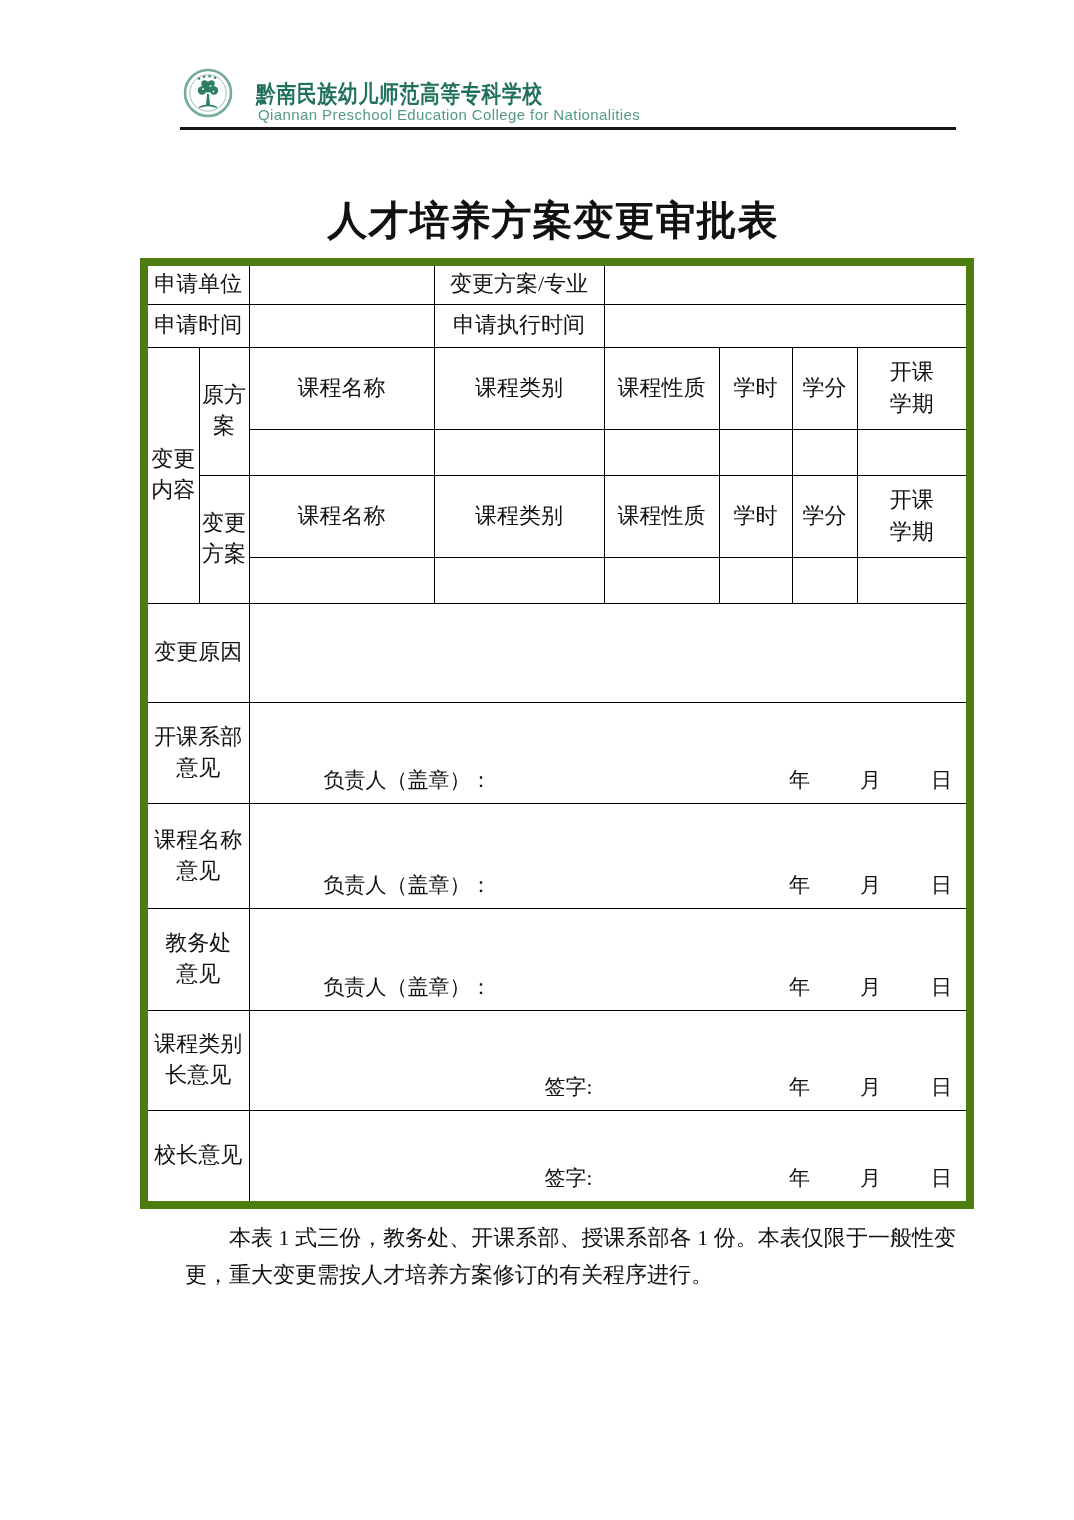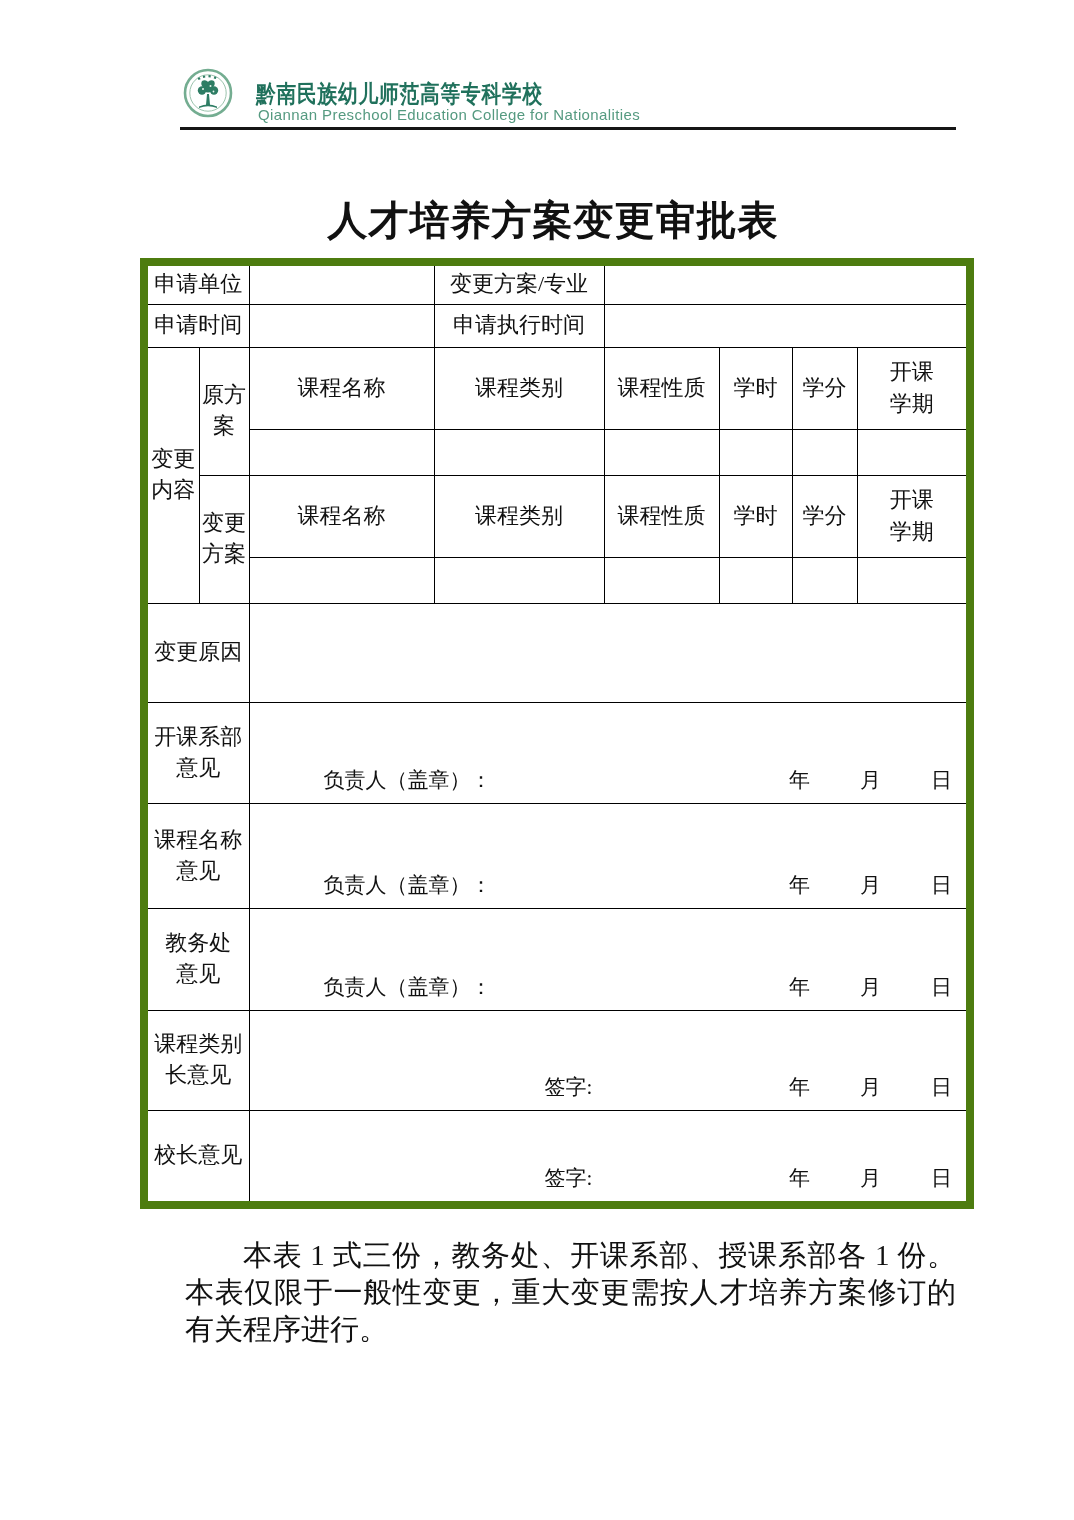--- a/index.html
+++ b/index.html
@@ -30,21 +30,21 @@
 
   .hdr-narrow { display:inline-block; width:2.12em; line-height:1.45; }
 
   td.sig-cell { position:relative; }
   .sig-row { position:absolute; left:0; right:0; bottom:12px; display:flex; align-items:baseline;
              font-size:21px; line-height:1; }
   .off-a { margin-left:74px; }
   .off-b { margin-left:295px; }
   .dates { margin-left:auto; display:flex; gap:50px; padding-right:14px; }
 
-  .footnote { margin:28px 0 0 45px; width:771px; font-size:29px; line-height:37px;
+  .footnote { margin:10px 0 0 45px; width:771px; font-size:22px; line-height:37px;
               text-indent:2em; text-align:justify; }
 </style>
 </head>
 <body>
 
 <div class="page">
 
   <svg class="logo" viewBox="0 0 50 50">
     <circle cx="25" cy="25" r="23" fill="#ffffff" stroke="#74ad91" stroke-width="2.6"></circle>
     <circle cx="25" cy="25" r="18.2" fill="none" stroke="#9cc4ae" stroke-width="1"></circle>

